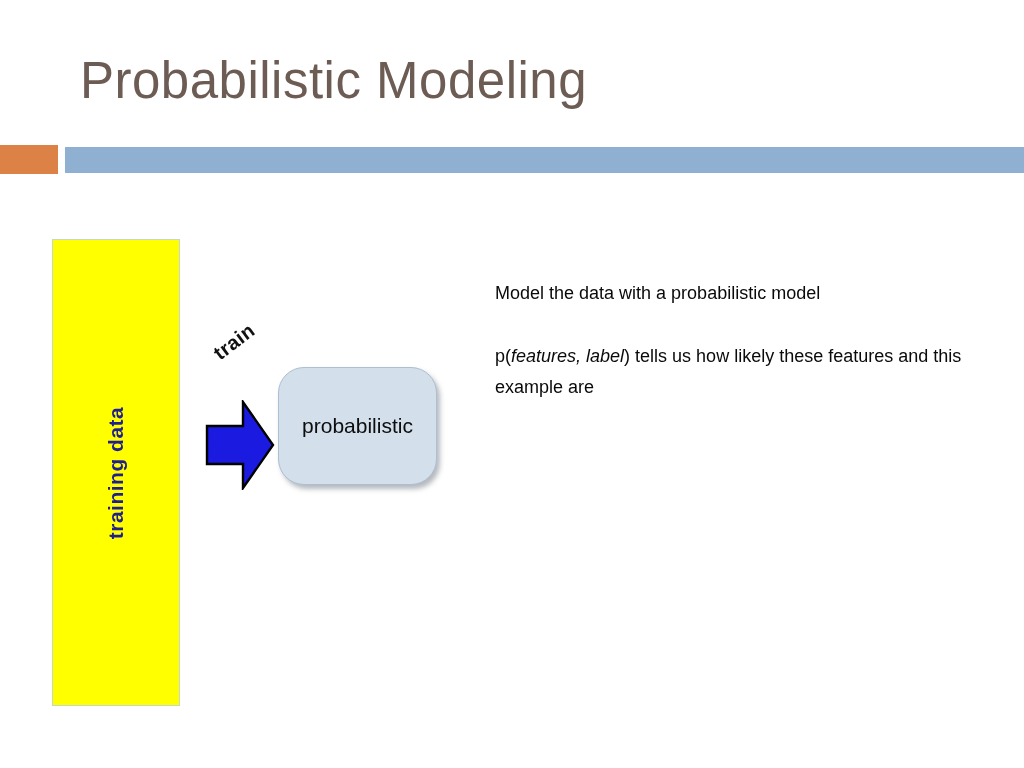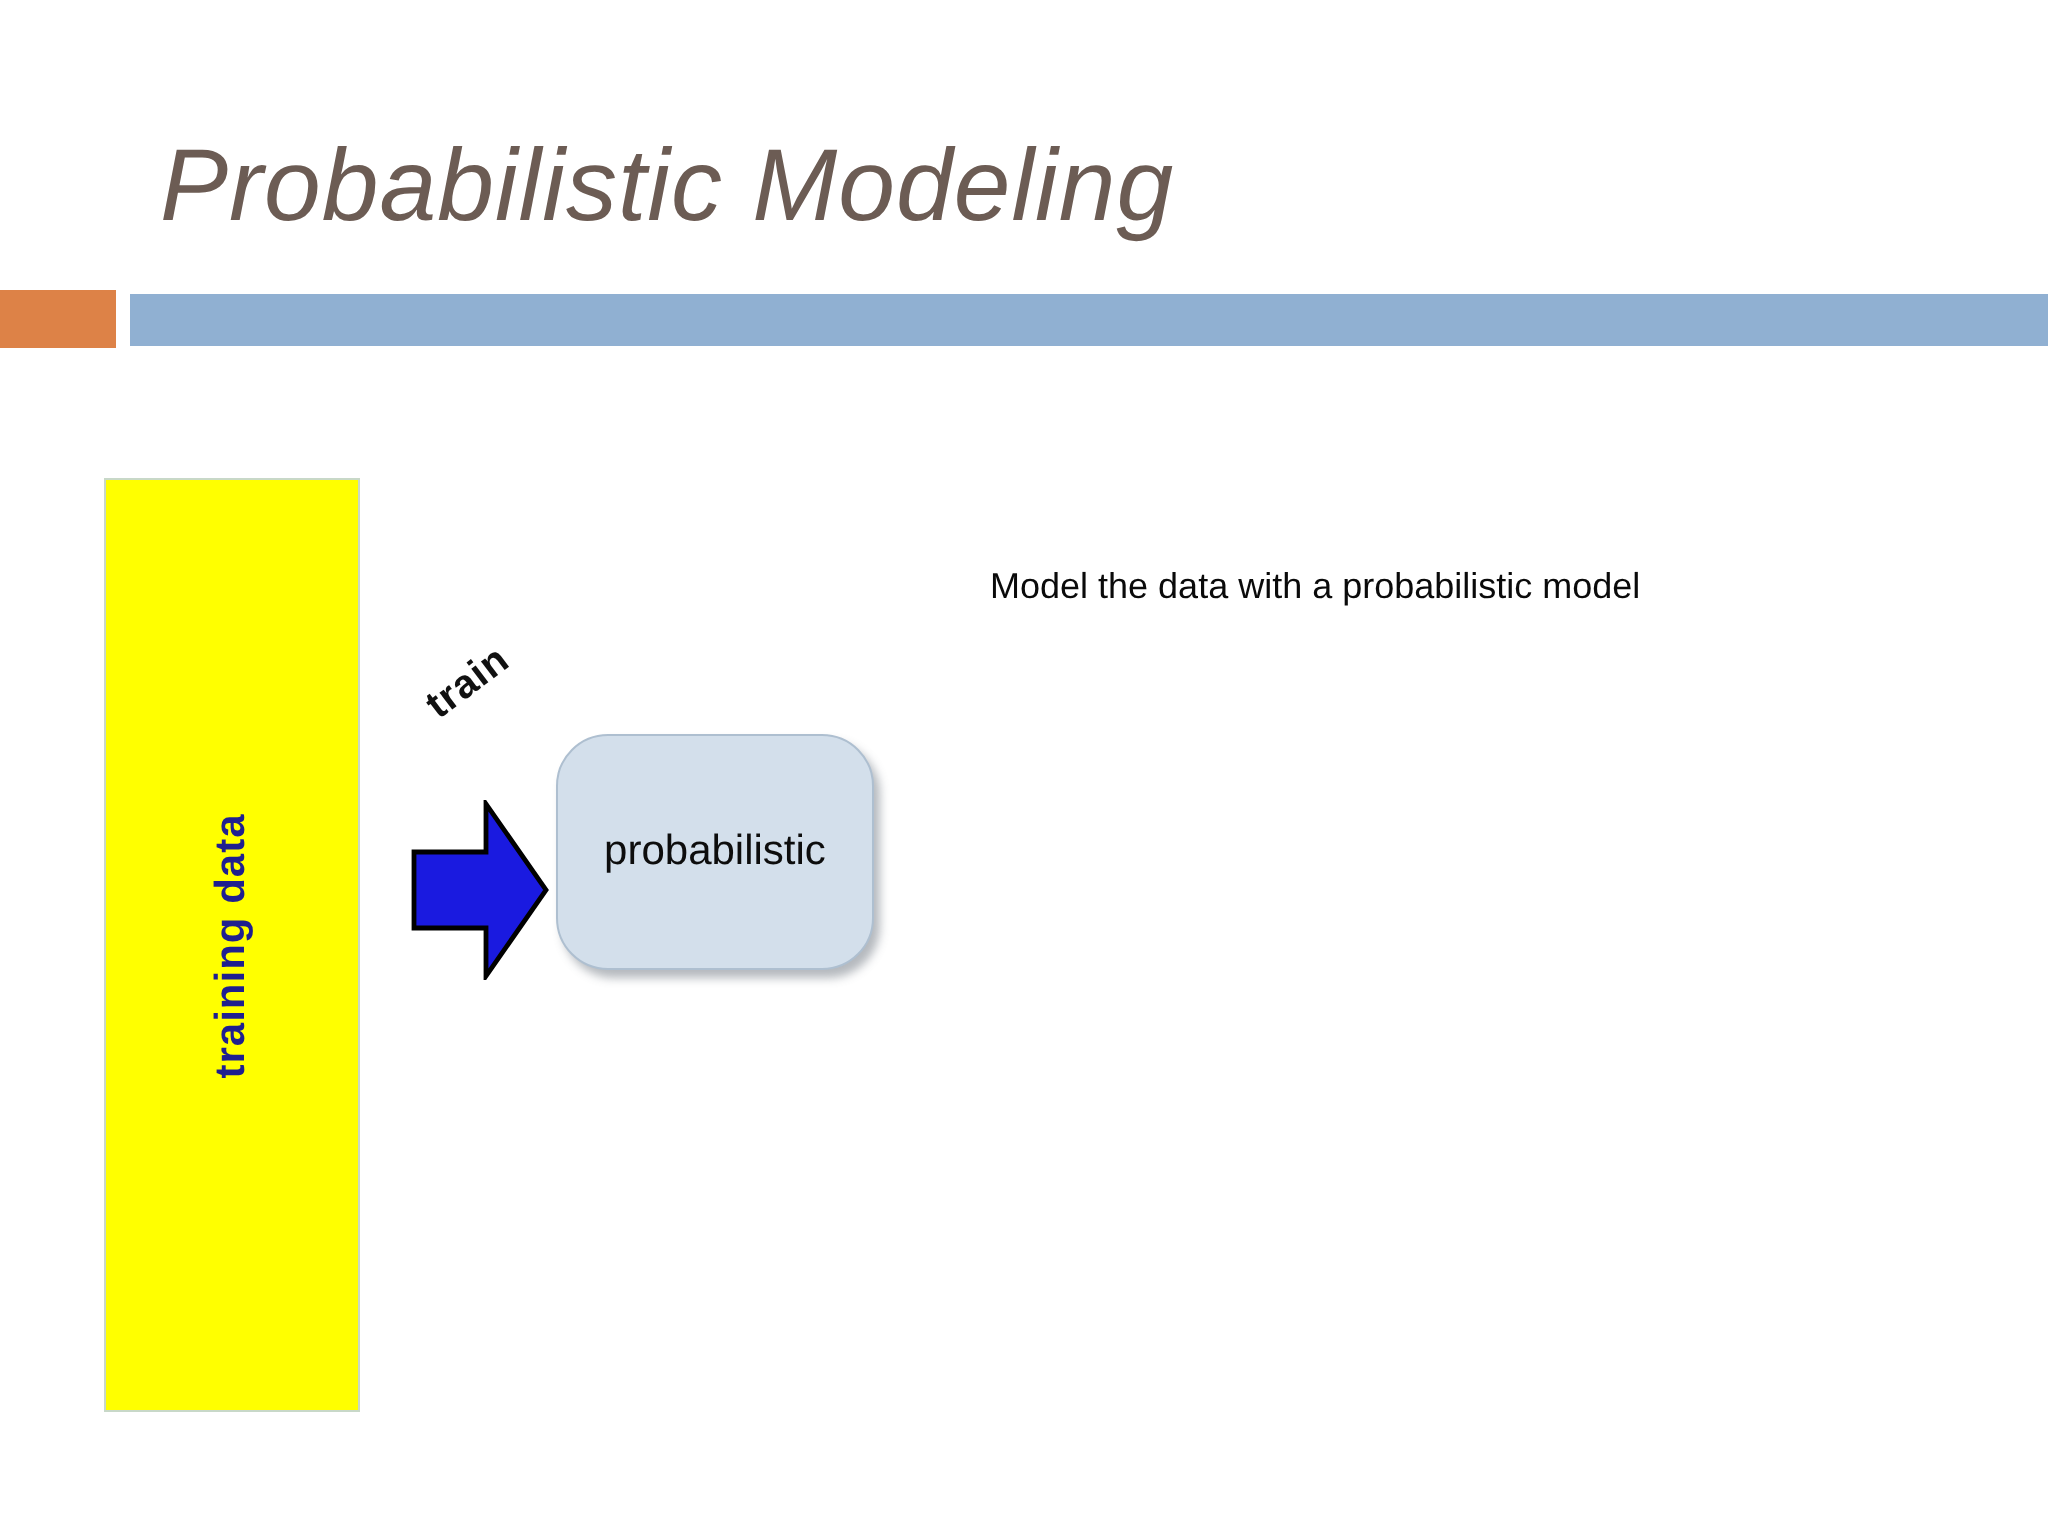--- a/index.html
+++ b/index.html
@@ -12,28 +12,27 @@
     height: 768px;
     position: relative;
     overflow: hidden;
     font-family: "Liberation Sans", sans-serif;
   }
 
   
   #slide-title {
     position: absolute;
     left: 80px;
-    top: 64px;
+    top: 52px;
     font-size: 51px;
     font-weight: 400;
     letter-spacing: 0.5px;
     color: #6c5c54;
     white-space: nowrap;
     line-height: 1.15;
-    font-style: italic;
   }
 
   
   #accent-square {
     position: absolute;
     left: 0px;
     top: 145px;
     width: 58px;
     height: 29px;
     background: #dd8247;
@@ -155,13 +154,14 @@
 </svg>
 
 <div id="model-box">
   <div id="model-box-label">
       <div>probabilistic</div>
     </div>
 </div>
 
 <div id="body-text">
     <div class="para"><span>Model the data with a probabilistic model</span></div>
+    <div class="para"><span>p(</span><em>features, label</em><span>) tells us how likely these features and this example are</span></div>
   </div>
 
 </body></html>

